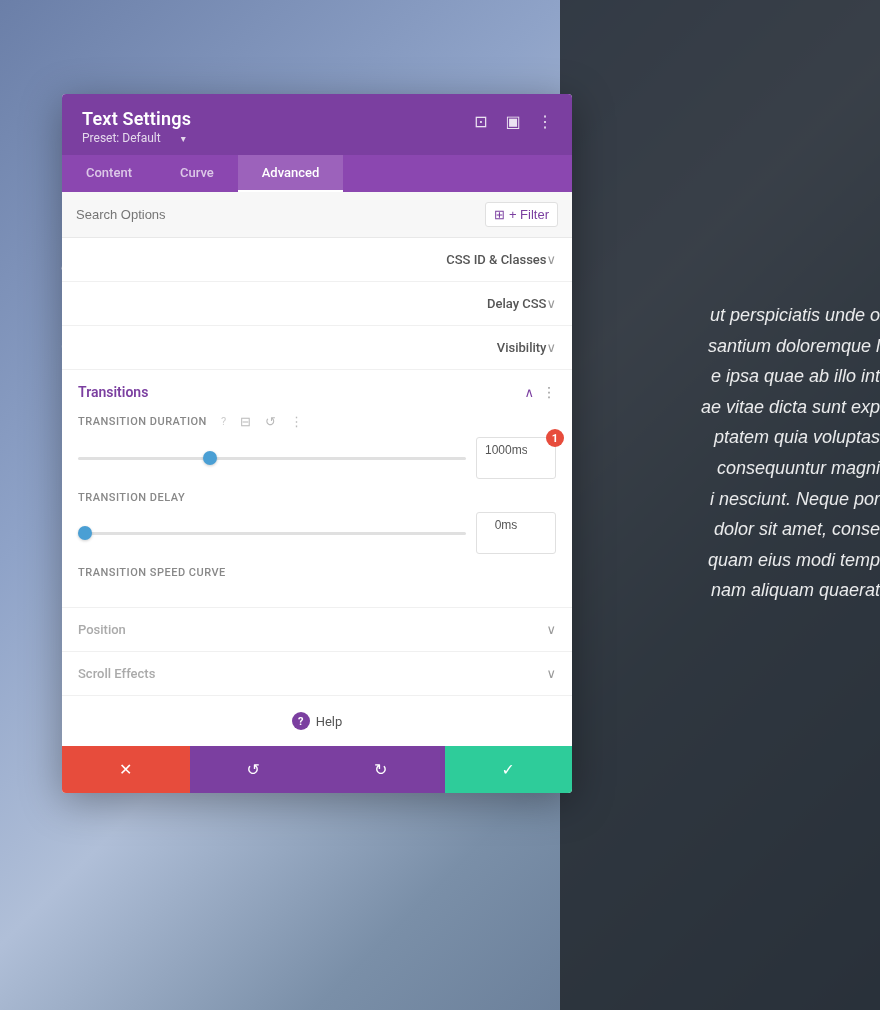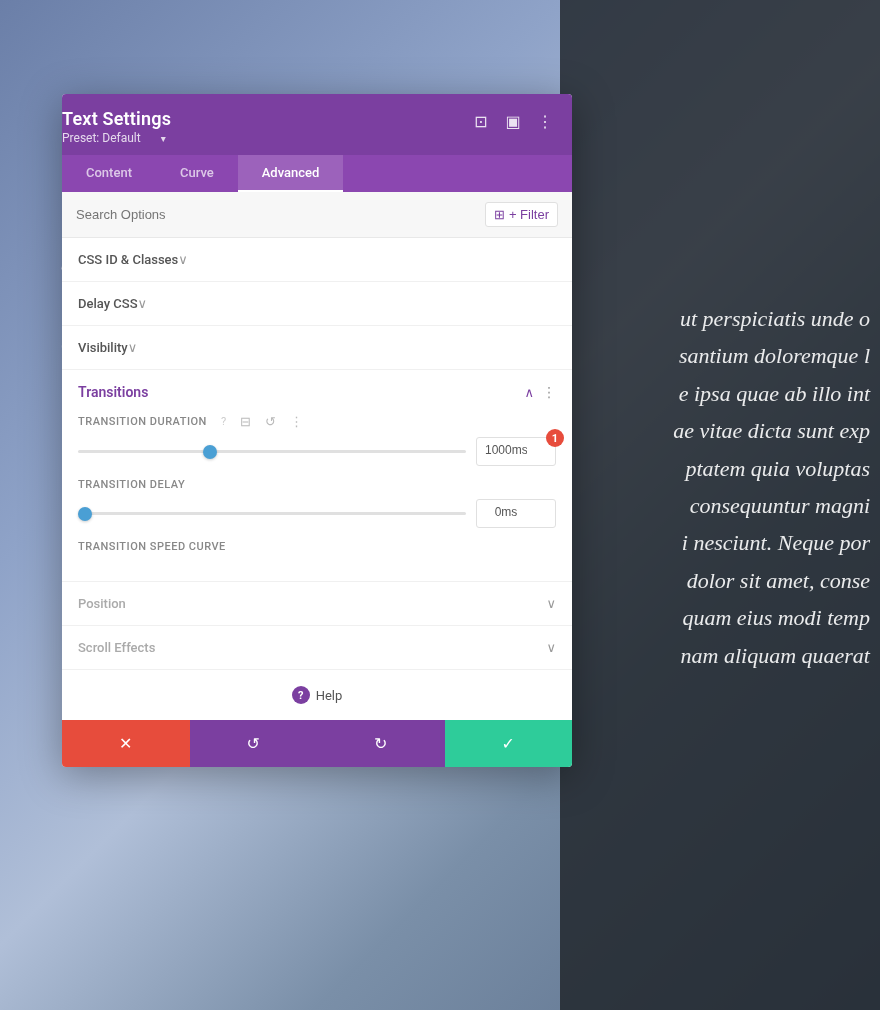--- a/index.html
+++ b/index.html
@@ -45,47 +45,46 @@
     }
 
     
     .bg-text-right {
       position: absolute;
       right: 0;
       top: 300px;
       width: 330px;
       z-index: 2;
       color: rgba(255,255,255,0.9);
-      font-size: 22px;
-      font-family: Liberation Serif, serif;
+      font-size: 18px;
+      font-family: Liberation Sans, sans-serif;
       font-style: italic;
       line-height: 1.7;
       text-align: right;
-      padding-right: 10px;
     }
 
     
     .panel {
       position: absolute;
       left: 62px;
       top: 94px;
       width: 510px;
       background: #ffffff;
       border-radius: 4px;
       box-shadow: 0 8px 40px rgba(0,0,0,0.35);
       z-index: 10;
       display: flex;
       flex-direction: column;
     }
 
     
     .panel-header {
       background: #7b3fa0;
       border-radius: 4px 4px 0 0;
-      padding: 14px 16px 10px 0;
+      padding: 14px 16px 10px 20px;
       display: flex;
       align-items: flex-start;
       justify-content: space-between;
     }
 
     .panel-header-left {
       display: flex;
       flex-direction: column;
     }
 
@@ -185,21 +184,21 @@
     .panel-body {
       background: #ffffff;
     }
 
     
     .section-row {
       border-bottom: 1px solid #f0f0f0;
       padding: 14px 16px;
       display: flex;
       align-items: center;
-      justify-content: flex-start;
+      justify-content: flex-end;
       cursor: pointer;
     }
 
     .section-label {
       color: #555;
       font-size: 13px;
       font-weight: 500;
     }
 
     .chevron {
@@ -298,21 +297,21 @@
     }
 
     .value-input-wrap {
       position: relative;
       display: flex;
       align-items: center;
     }
 
     .value-input {
       width: 80px;
-      padding: 5px 28px 8px 8px;
+      padding: 5px 28px 21px 8px;
       border: 1px solid #e0e0e0;
       border-radius: 3px;
       font-size: 12px;
       color: #555;
       text-align: center;
       outline: none;
       background: white;
     }
 
     .badge-1 {

